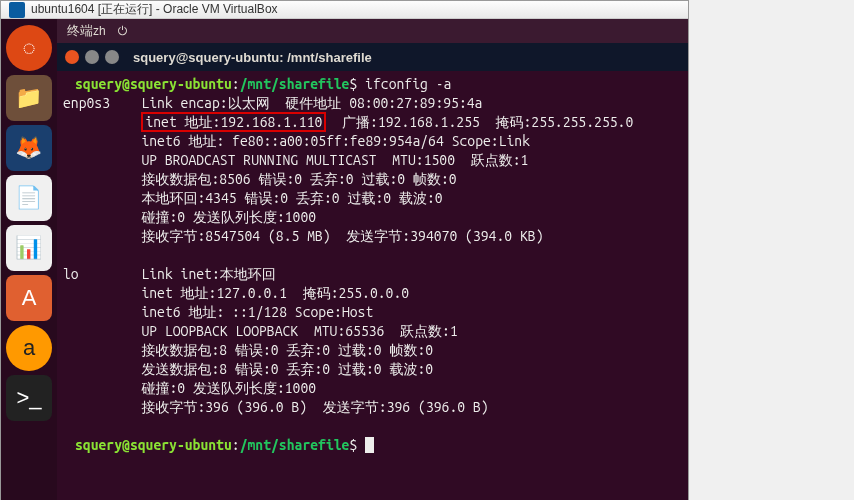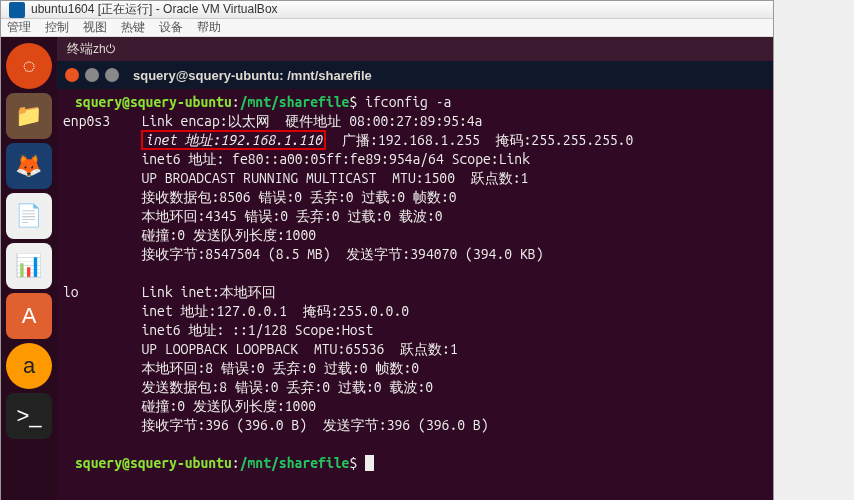--- a/index.html
+++ b/index.html
@@ -1,64 +1,56 @@
 <!DOCTYPE html>
 <html><head>
   <meta charset="utf-8">
   <style>
     * { margin: 0; padding: 0; box-sizing: border-box; }
     body { font-family: "Segoe UI", Tahoma, sans-serif; width: 854px; height: 500px; overflow: hidden; background: #f0f0f0; }
-    .vbox-window { width: 774px; height: 500px; display: flex; flex-direction: column; border: 1px solid #999; }
+    .vbox-window { width: 689px; height: 500px; display: flex; flex-direction: column; border: 1px solid #999; }
     .vbox-titlebar { height: 28px; background: linear-gradient(#fdfdfd, #e9e9e9); display: flex; align-items: center; padding: 0 8px; border-bottom: 1px solid #ccc; }
     .vbox-icon { width: 16px; height: 16px; background: #0a5ca0; border-radius: 2px; margin-right: 6px; display:inline-block; }
     .vbox-title { font-size: 12px; color: #333; }
     .vbox-menubar { height: 22px; background: #f7f7f7; display: flex; align-items: center; padding: 0 6px; gap: 14px; border-bottom: 1px solid #ddd; font-size: 12px; color: #555; }
     .vbox-menubar span { cursor: default; }
     .ubuntu-desktop { flex: 1; background: #2c001e; display: flex; position: relative; }
     .unity-launcher { width: 56px; background: rgba(40,10,30,0.85); display: flex; flex-direction: column; align-items: center; padding-top: 6px; gap: 4px; }
     .launcher-item { width: 46px; height: 46px; border-radius: 8px; display: flex; align-items: center; justify-content: center; font-size: 22px; color: #fff; background: rgba(255,255,255,0.08); }
     .launcher-item.ubuntu { background: #dd4814; border-radius: 50%; }
     .launcher-item.files { background: #6e4f3a; }
     .launcher-item.firefox { background: #1a3f6e; color:#ff9500; }
     .launcher-item.writer { background: #f0f0f0; color:#2a6099; }
     .launcher-item.calc { background: #f0f0f0; color:#3a9b3a; }
     .launcher-item.sw { background: #e06030; }
     .launcher-item.amazon { background: #ff9900; color:#222; border-radius:50%; }
     .launcher-item.term { background: #222; color:#fff; }
     .desktop-main { flex: 1; display: flex; flex-direction: column; }
     .top-panel { height: 24px; background: #3b1a30; color: #dfdbd2; display: flex; align-items: center; padding: 0 10px; font-size: 13px; justify-content: flex-start; }
-    .panel-right { display: flex; font-size: 12px; }
+    .panel-right { display: flex; gap: 12px; font-size: 12px; }
     .terminal-window { flex: 1; background: #300a24; display: flex; flex-direction: column; }
     .term-titlebar { height: 28px; background: #0f172a; display: flex; align-items: center; padding: 0 8px; gap: 6px; }
     .win-btn { width: 14px; height: 14px; border-radius: 50%; display:inline-block; }
     .win-close { background: #e95420; }
     .win-min, .win-max { background: #888; }
     .term-title { color: #dfdbd2; font-size: 13px; margin-left: 8px; font-weight: bold; }
     .term-content { flex: 1; padding: 4px 6px; font-family: "Ubuntu Mono", "DejaVu Sans Mono", monospace; font-size: 14px; line-height: 19px; color: #eeeeec; white-space: pre; position: relative; overflow: hidden; }
     .ps1-user { color: #8ae234; font-weight: bold; margin-left: 12px; }
     .ps1-path { color: #22c55e; font-weight: bold; }
     .ps1-dollar { color: #eeeeec; }
-    .highlight-box { border: 2px solid #d80000; padding: 0 2px; display: inline; font-style: italic; }
+    .highlight-box { border: 2px solid #d80000; padding: 0 2px; display: inline; }
     .cursor { display: inline-block; width: 9px; height: 16px; background: #eeeeec; vertical-align: text-bottom; }
   </style>
 </head>
 <body>
 
 <div class="vbox-window">
   <div class="vbox-titlebar">
     <span class="vbox-icon"></span>
     <span class="vbox-title">ubuntu1604 [正在运行] - Oracle VM VirtualBox</span>
-  </div>
-  <div class="vbox-menubar">
-    <span>管理</span>
-    <span>控制</span>
-    <span>视图</span>
-    <span>热键</span>
-    <span>设备</span>
-    <span>帮助</span>
   </div>
 
   <div class="ubuntu-desktop">
     <div class="unity-launcher">
       <div class="launcher-item ubuntu">◌</div>
       <div class="launcher-item files">📁</div>
       <div class="launcher-item firefox">🦊</div>
       <div class="launcher-item writer">📄</div>
       <div class="launcher-item calc">📊</div>
       <div class="launcher-item sw">A</div>
@@ -89,21 +81,21 @@
 <span>          UP BROADCAST RUNNING MULTICAST  MTU:1500  跃点数:1</span>
 <span>          接收数据包:8506 错误:0 丢弃:0 过载:0 帧数:0</span>
 <span>          本地环回:4345 错误:0 丢弃:0 过载:0 载波:0</span>
 <span>          碰撞:0 发送队列长度:1000</span>
 <span>          接收字节:8547504 (8.5 MB)  发送字节:394070 (394.0 KB)</span>
 
 <span>lo        Link inet:本地环回</span>
 <span>          inet 地址:127.0.0.1  掩码:255.0.0.0</span>
 <span>          inet6 地址: ::1/128 Scope:Host</span>
 <span>          UP LOOPBACK LOOPBACK  MTU:65536  跃点数:1</span>
-<span>          本地环回:8 错误:0 丢弃:0 过载:0 帧数:0</span>
+<span>          接收数据包:8 错误:0 丢弃:0 过载:0 帧数:0</span>
 <span>          发送数据包:8 错误:0 丢弃:0 过载:0 载波:0</span>
 <span>          碰撞:0 发送队列长度:1000</span>
 <span>          接收字节:396 (396.0 B)  发送字节:396 (396.0 B)</span>
 
 <span class="ps1-user">squery@squery-ubuntu</span><span>:</span><span class="ps1-path">/mnt/sharefile</span><span class="ps1-dollar">$</span> <span class="cursor"></span>
 
 
         </div>
       </div>
     </div>

